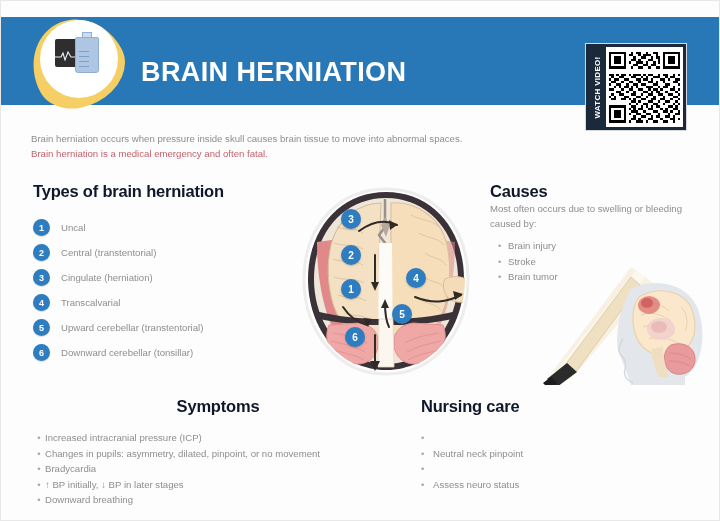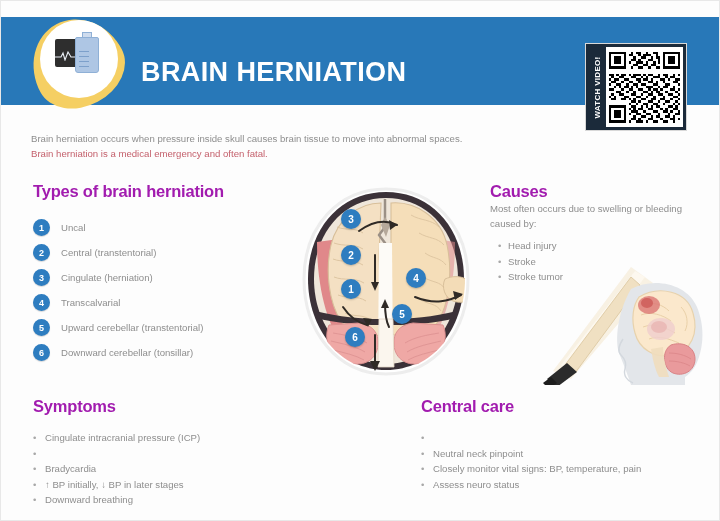--- a/index.html
+++ b/index.html
@@ -111,21 +111,21 @@
   #intro-line1 {
     font-size: 9.6px; color: #8e8e8e; line-height: 15px;
   }
   #intro-line2 {
     font-size: 9.6px; color: #c4606c; line-height: 15px;
   }
 
   
   .section-heading {
     font-size: 16.5px; font-weight: bold;
-    color: #a21caf; letter-spacing: -0.2px;
+    color: #0f172a; letter-spacing: -0.2px;
   }
 
   
   #types-block { position: absolute; left: 32px; top: 181px; width: 250px; }
   #types-list { margin-top: 14px; }
   .type-row {
     display: flex; align-items: center;
     height: 25px;
   }
   .type-num {
@@ -155,21 +155,21 @@
     line-height: 15.5px;
   }
   .bullet-dot {
     flex: 0 0 12px;
     color: #a8a8a8; font-size: 9.6px;
     line-height: 15.5px;
   }
   .causes-indent .bullet-dot { flex: 0 0 10px; margin-left: 8px; }
 
   
-  #symptoms-block { position: absolute; left: 32px; top: 396px; width: 370px; }
+  #symptoms-block { position: absolute; left: 32px; top: 396px; width: 370px; text-align: center; }
   #symptoms-list { margin-top: 14px; }
 
   
   #nursing-block { position: absolute; left: 420px; top: 396px; width: 280px; }
   #nursing-list { margin-top: 14px; }
 
   
   #brain-diagram {
     position: absolute; left: 292px; top: 186px;
     width: 186px; height: 190px;
@@ -453,71 +453,71 @@
         </div>
       </div>
   </div>
 
   <div id="causes-block">
     <div class="section-heading">Causes</div>
     <div id="causes-intro">Most often occurs due to swelling or bleeding caused by:</div>
     <div id="causes-list">
         <div class="bullet-row causes-indent">
           <span class="bullet-dot">•</span>
-          <span>Head injury</span>
+          <span>Brain injury</span>
         </div>
         <div class="bullet-row causes-indent">
           <span class="bullet-dot">•</span>
           <span>Stroke</span>
         </div>
         <div class="bullet-row causes-indent">
           <span class="bullet-dot">•</span>
-          <span>Stroke tumor</span>
+          <span>Brain tumor</span>
         </div>
       </div>
   </div>
 
   <div id="symptoms-block">
     <div class="section-heading">Symptoms</div>
     <div id="symptoms-list">
         <div class="bullet-row">
           <span class="bullet-dot">•</span>
-          <span>Cingulate intracranial pressure (ICP)</span>
-        </div>
-        <div class="bullet-row">
-          <span class="bullet-dot">•</span>
+          <span>Increased intracranial pressure (ICP)</span>
+        </div>
+        <div class="bullet-row">
+          <span class="bullet-dot">•</span>
+          <span>Changes in pupils: asymmetry, dilated, pinpoint, or no movement</span>
         </div>
         <div class="bullet-row">
           <span class="bullet-dot">•</span>
           <span>Bradycardia</span>
         </div>
         <div class="bullet-row">
           <span class="bullet-dot">•</span>
           <span>↑ BP initially, ↓ BP in later stages</span>
         </div>
         <div class="bullet-row">
           <span class="bullet-dot">•</span>
           <span>Downward breathing</span>
         </div>
       </div>
   </div>
 
   <div id="nursing-block">
-    <div class="section-heading">Central care</div>
+    <div class="section-heading">Nursing care</div>
     <div id="nursing-list">
         <div class="bullet-row">
           <span class="bullet-dot">•</span>
         </div>
         <div class="bullet-row">
           <span class="bullet-dot">•</span>
           <span>Neutral neck pinpoint</span>
         </div>
         <div class="bullet-row">
           <span class="bullet-dot">•</span>
-          <span>Closely monitor vital signs: BP, temperature, pain</span>
         </div>
         <div class="bullet-row">
           <span class="bullet-dot">•</span>
           <span>Assess neuro status</span>
         </div>
       </div>
   </div>
 
   <div id="brain-diagram">
     <svg viewBox="0 0 186 190" width="186" height="190">

